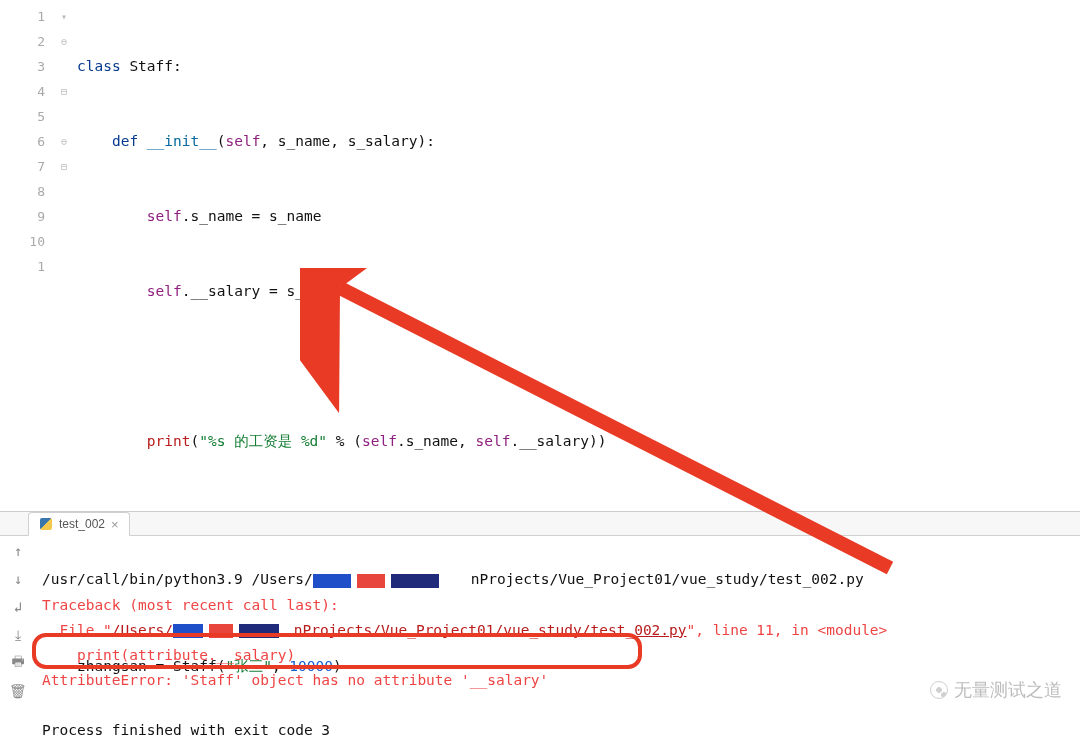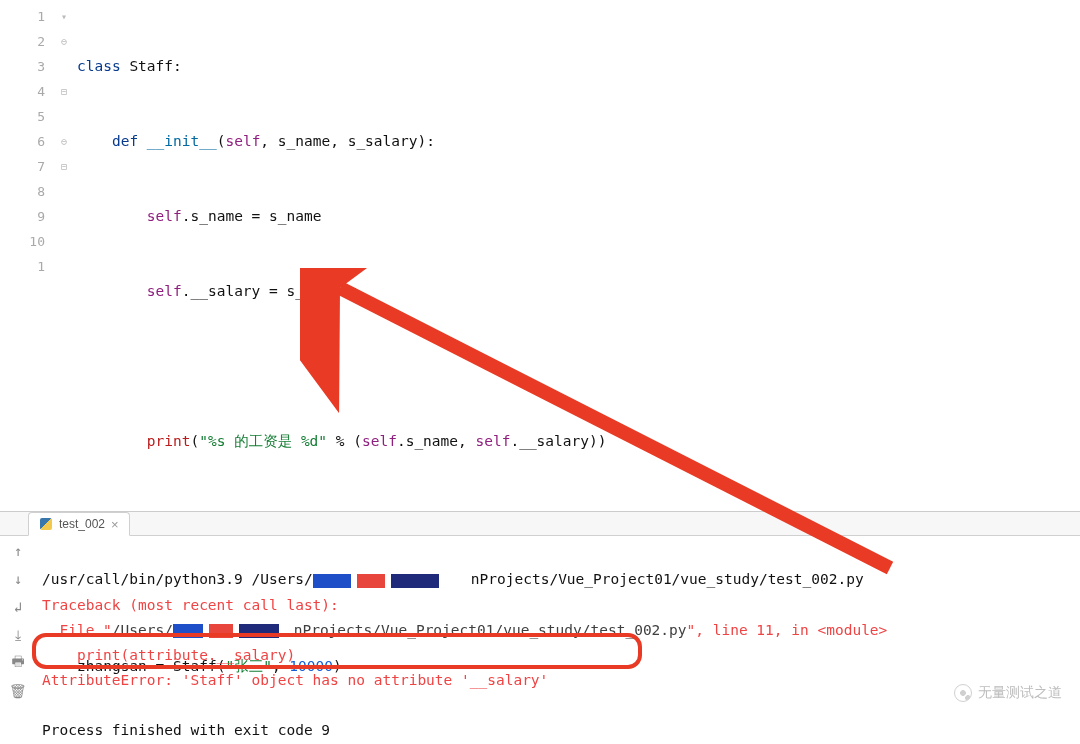--- a/index.html
+++ b/index.html
@@ -126,21 +126,21 @@
   .console-text {
     flex:1;
     padding: 6px 6px;
     font-size: 14.5px;
     line-height: 25px;
     white-space: pre;
     position: relative;
   }
   .c-norm { color: #111; }
   .c-red { color: #ef4444; }
-  .c-link { color: #404040; }
+  .c-link { color: #b91c1c; text-decoration: underline;}
   .mask {
     display:inline-block;
     vertical-align: middle;
   }
   .mask span {
     display:inline-block;
     height: 14px;
     margin-right: 6px;
     vertical-align: middle;
   }
@@ -155,21 +155,21 @@
     top: 268px;
     left: 300px;
     pointer-events: none;
   }
   .watermark {
     position: absolute;
     right: 18px;
     bottom: 42px;
     color: #bdbdbd;
     font-family: -apple-system, "Helvetica Neue", Arial, sans-serif;
-    font-size: 14px;
+    font-size: 18px;
     display: flex;
     align-items: center;
     gap: 6px;
   }
   .wm-icon {
     width: 18px; height: 18px; border-radius: 50%;
     background: radial-gradient(circle,#d0d0d0 40%, transparent 42%), radial-gradient(circle,#d0d0d0 40%, transparent 42%);
     background-position: 3px 3px, 8px 8px;
     background-size: 10px 10px;
     background-repeat: no-repeat;
@@ -237,21 +237,21 @@
       <div class="ic">🖶</div>
       <div class="ic">🗑</div>
     </div>
     <div class="console-text">
 <span class="c-norm">/usr/call/bin/python3.9 /Users/</span><span class="mask"><span style="width:38px;background:#1e4fc9"></span><span style="width:28px;background:#e8453c"></span><span style="width:48px;background:#1f2b7a"></span></span>   <span class="c-norm">nProjects/Vue_Project01/vue_study/test_002.py</span>
 <span class="c-red">Traceback (most recent call last):</span>
 <span class="c-red">  File "</span><span class="c-link">/Users/</span><span class="mask"><span style="width:30px;background:#1e4fc9"></span><span style="width:24px;background:#e8453c"></span><span style="width:40px;background:#1f2b7a"></span></span> <span class="c-link">nProjects/Vue_Project01/vue_study/test_002.py</span><span class="c-red">", line 11, in &lt;module&gt;</span>
 <span class="c-red">    print(attribute.__salary)</span>
 <span class="c-red">AttributeError: 'Staff' object has no attribute '__salary'</span>
 
-<span class="c-norm">Process finished with exit code 9</span>
+<span class="c-norm">Process finished with exit code 3</span>
       <div class="error-box" style="left:-4px; top:97px; width:610px; height:36px;"></div>
     </div>
   </div>
 </div>
 
 <svg class="arrow-svg" width="620" height="370">
   <defs>
     <marker id="ah" markerWidth="16" markerHeight="16" refX="4" refY="8" orient="auto">
       <polygon points="0,0 16,8 0,16 4,8" fill="#e83a24"></polygon>
     </marker>

